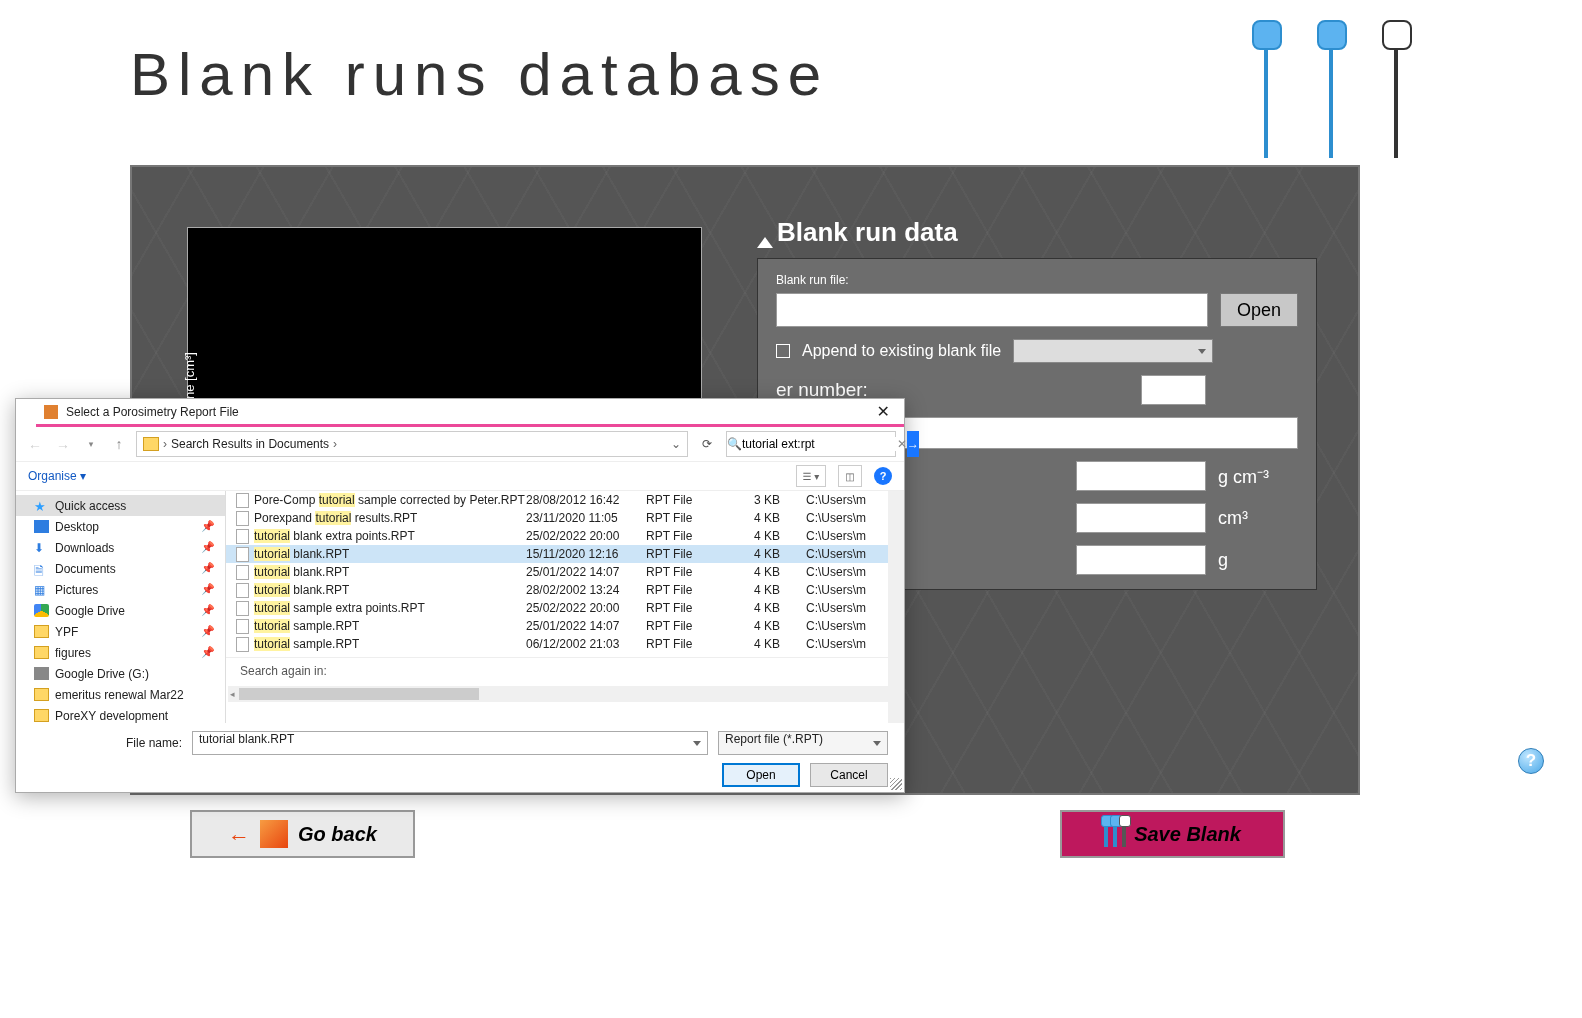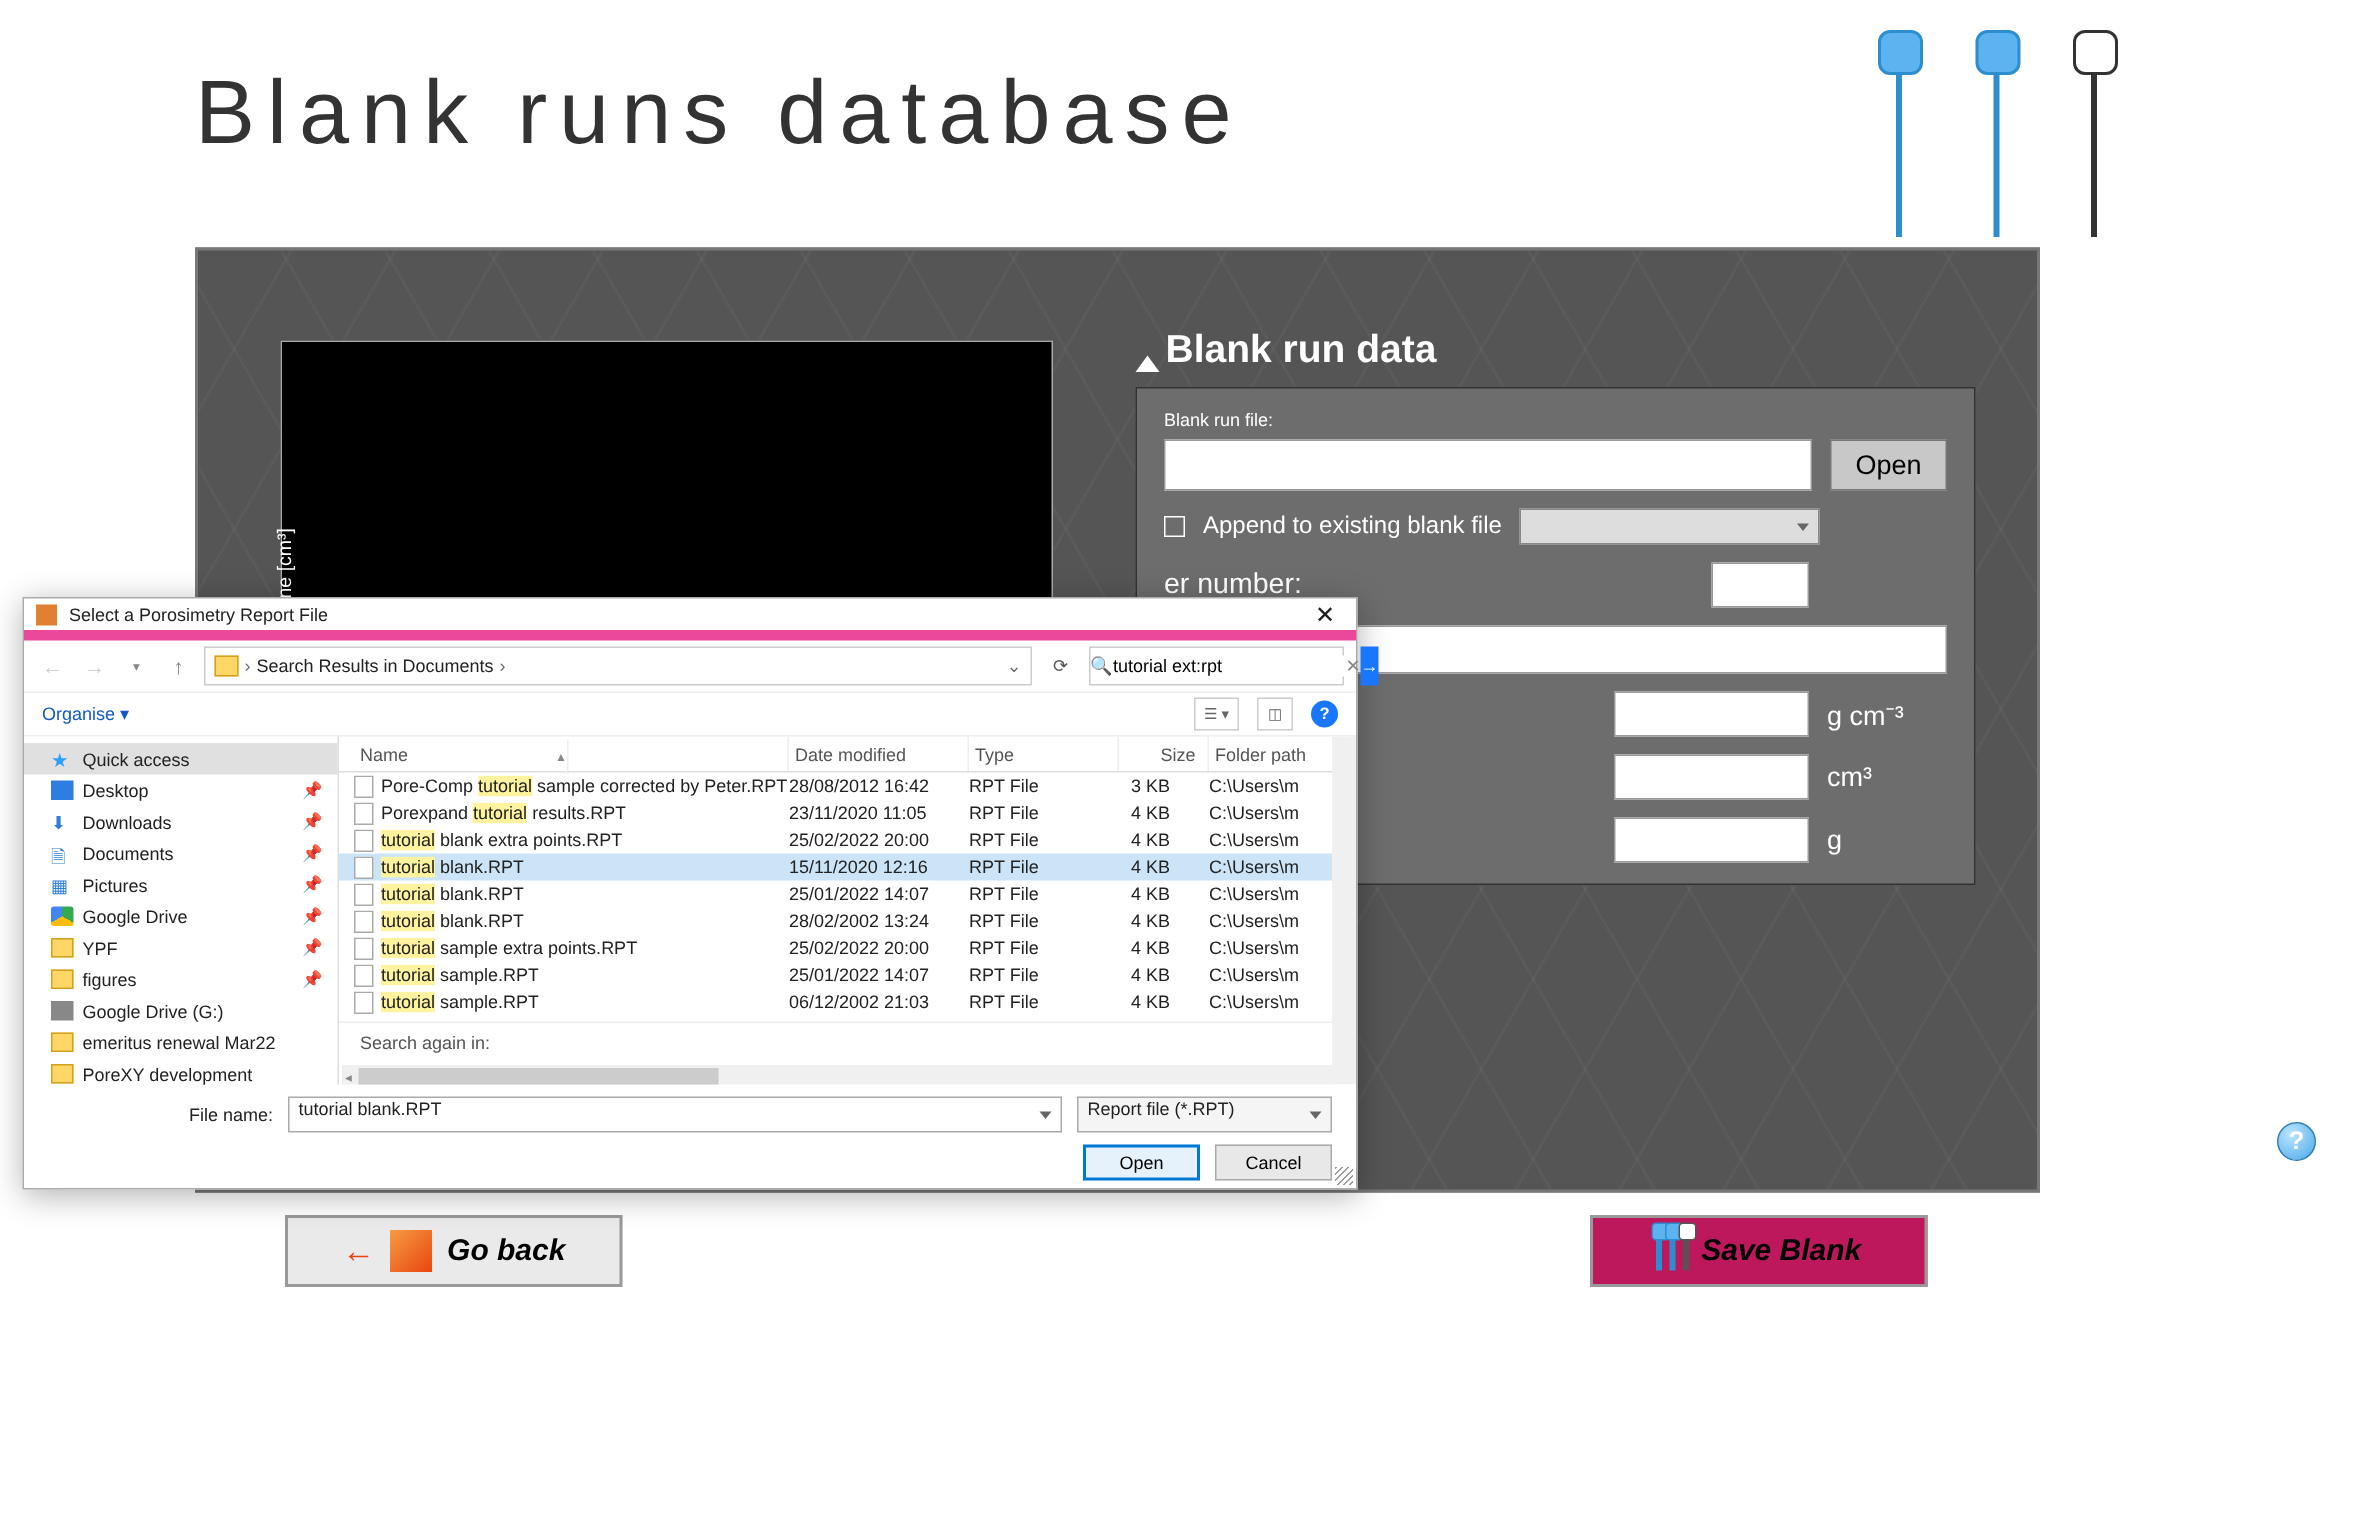--- a/index.html
+++ b/index.html
@@ -92,21 +92,22 @@
   }
 
   
   .dialog {
     position:absolute; left:15px; top:398px; width:890px; height:395px;
     background:#fff; border:1px solid #aaa; box-shadow:0 4px 20px rgba(0,0,0,.3);
     font-size:12px; color:#222;
   }
   .dlg-title {
     height:28px; display:flex; align-items:center; padding:0 8px; gap:8px;
-    border-bottom:7px solid #ec4899;
+    border-bottom:3px solid #ec4899;
+    margin-left:20px;
   }
   .dlg-title .ico { width:14px; height:14px; background:#e08030; }
   .dlg-title .spacer { flex:1; }
   .dlg-title .close { font-size:16px; cursor:pointer; padding:0 6px; }
   .dlg-nav {
     height:34px; display:flex; align-items:center; padding:0 8px; gap:6px;
   }
   .nav-arrow { width:22px; height:22px; display:flex; align-items:center; justify-content:center; color:#888; font-size:14px; cursor:pointer; }
   .nav-arrow.disabled { opacity:.4; }
   .breadcrumb { flex:1; height:26px; border:1px solid #ccc; display:flex; align-items:center; padding:0 6px; gap:4px; }
@@ -356,28 +357,20 @@
         <div class="sb-item">
           <span class="sb-ico ico-folder"></span>
           <span>emeritus renewal Mar22</span>
         </div>
         <div class="sb-item">
           <span class="sb-ico ico-folder"></span>
           <span>PoreXY development</span>
         </div>
       </div>
     <div class="filelist">
-      <div class="fl-header">
-        <span>Name</span>
-        <span>Date modified</span>
-        <span>Type</span>
-        <span style="justify-content:flex-end; padding-right:8px;">Size</span>
-        <span>Folder path</span>
-        <span class="fl-sort">▲</span>
-      </div>
       <div id="files">
           <div class="fl-row">
             <span class="fl-name">
               <span class="fileico"></span>
               <span>Pore-Comp <span class="hl">tutorial</span> sample corrected by Peter.RPT</span>
             </span>
             <span>28/08/2012 16:42</span>
             <span>RPT File</span>
             <span class="fl-size">3 KB</span>
             <span>C:\Users\m</span>

